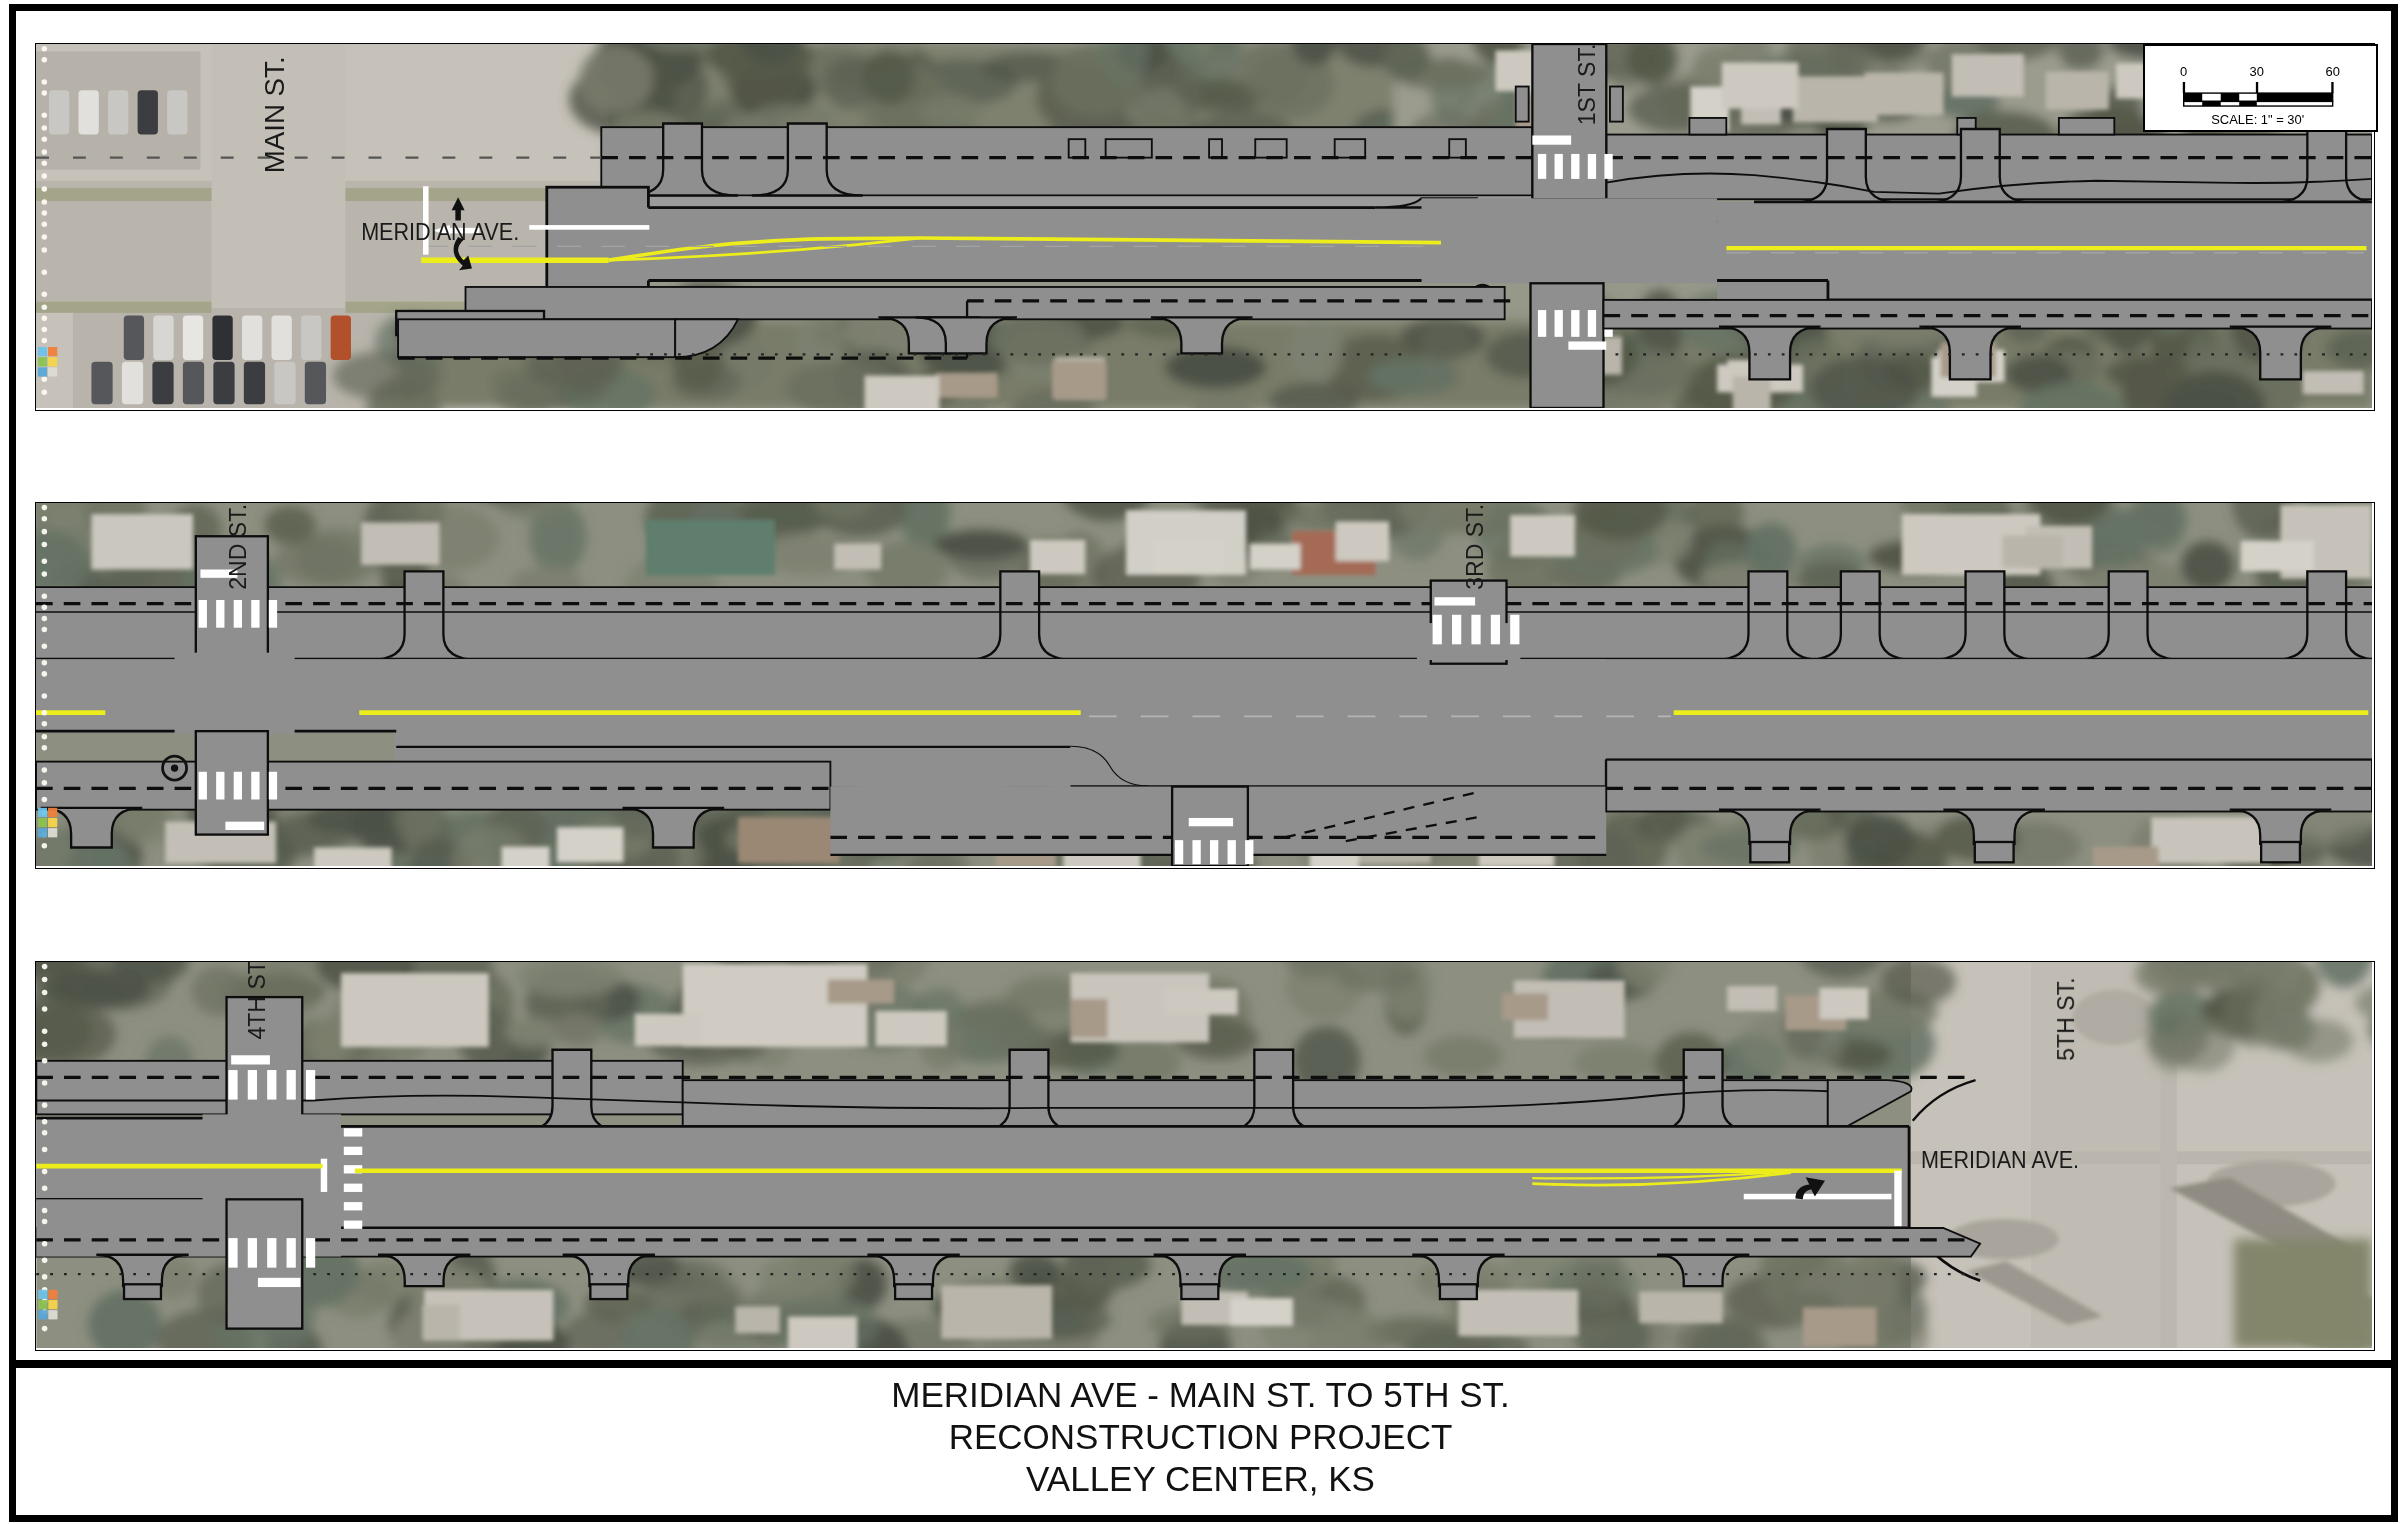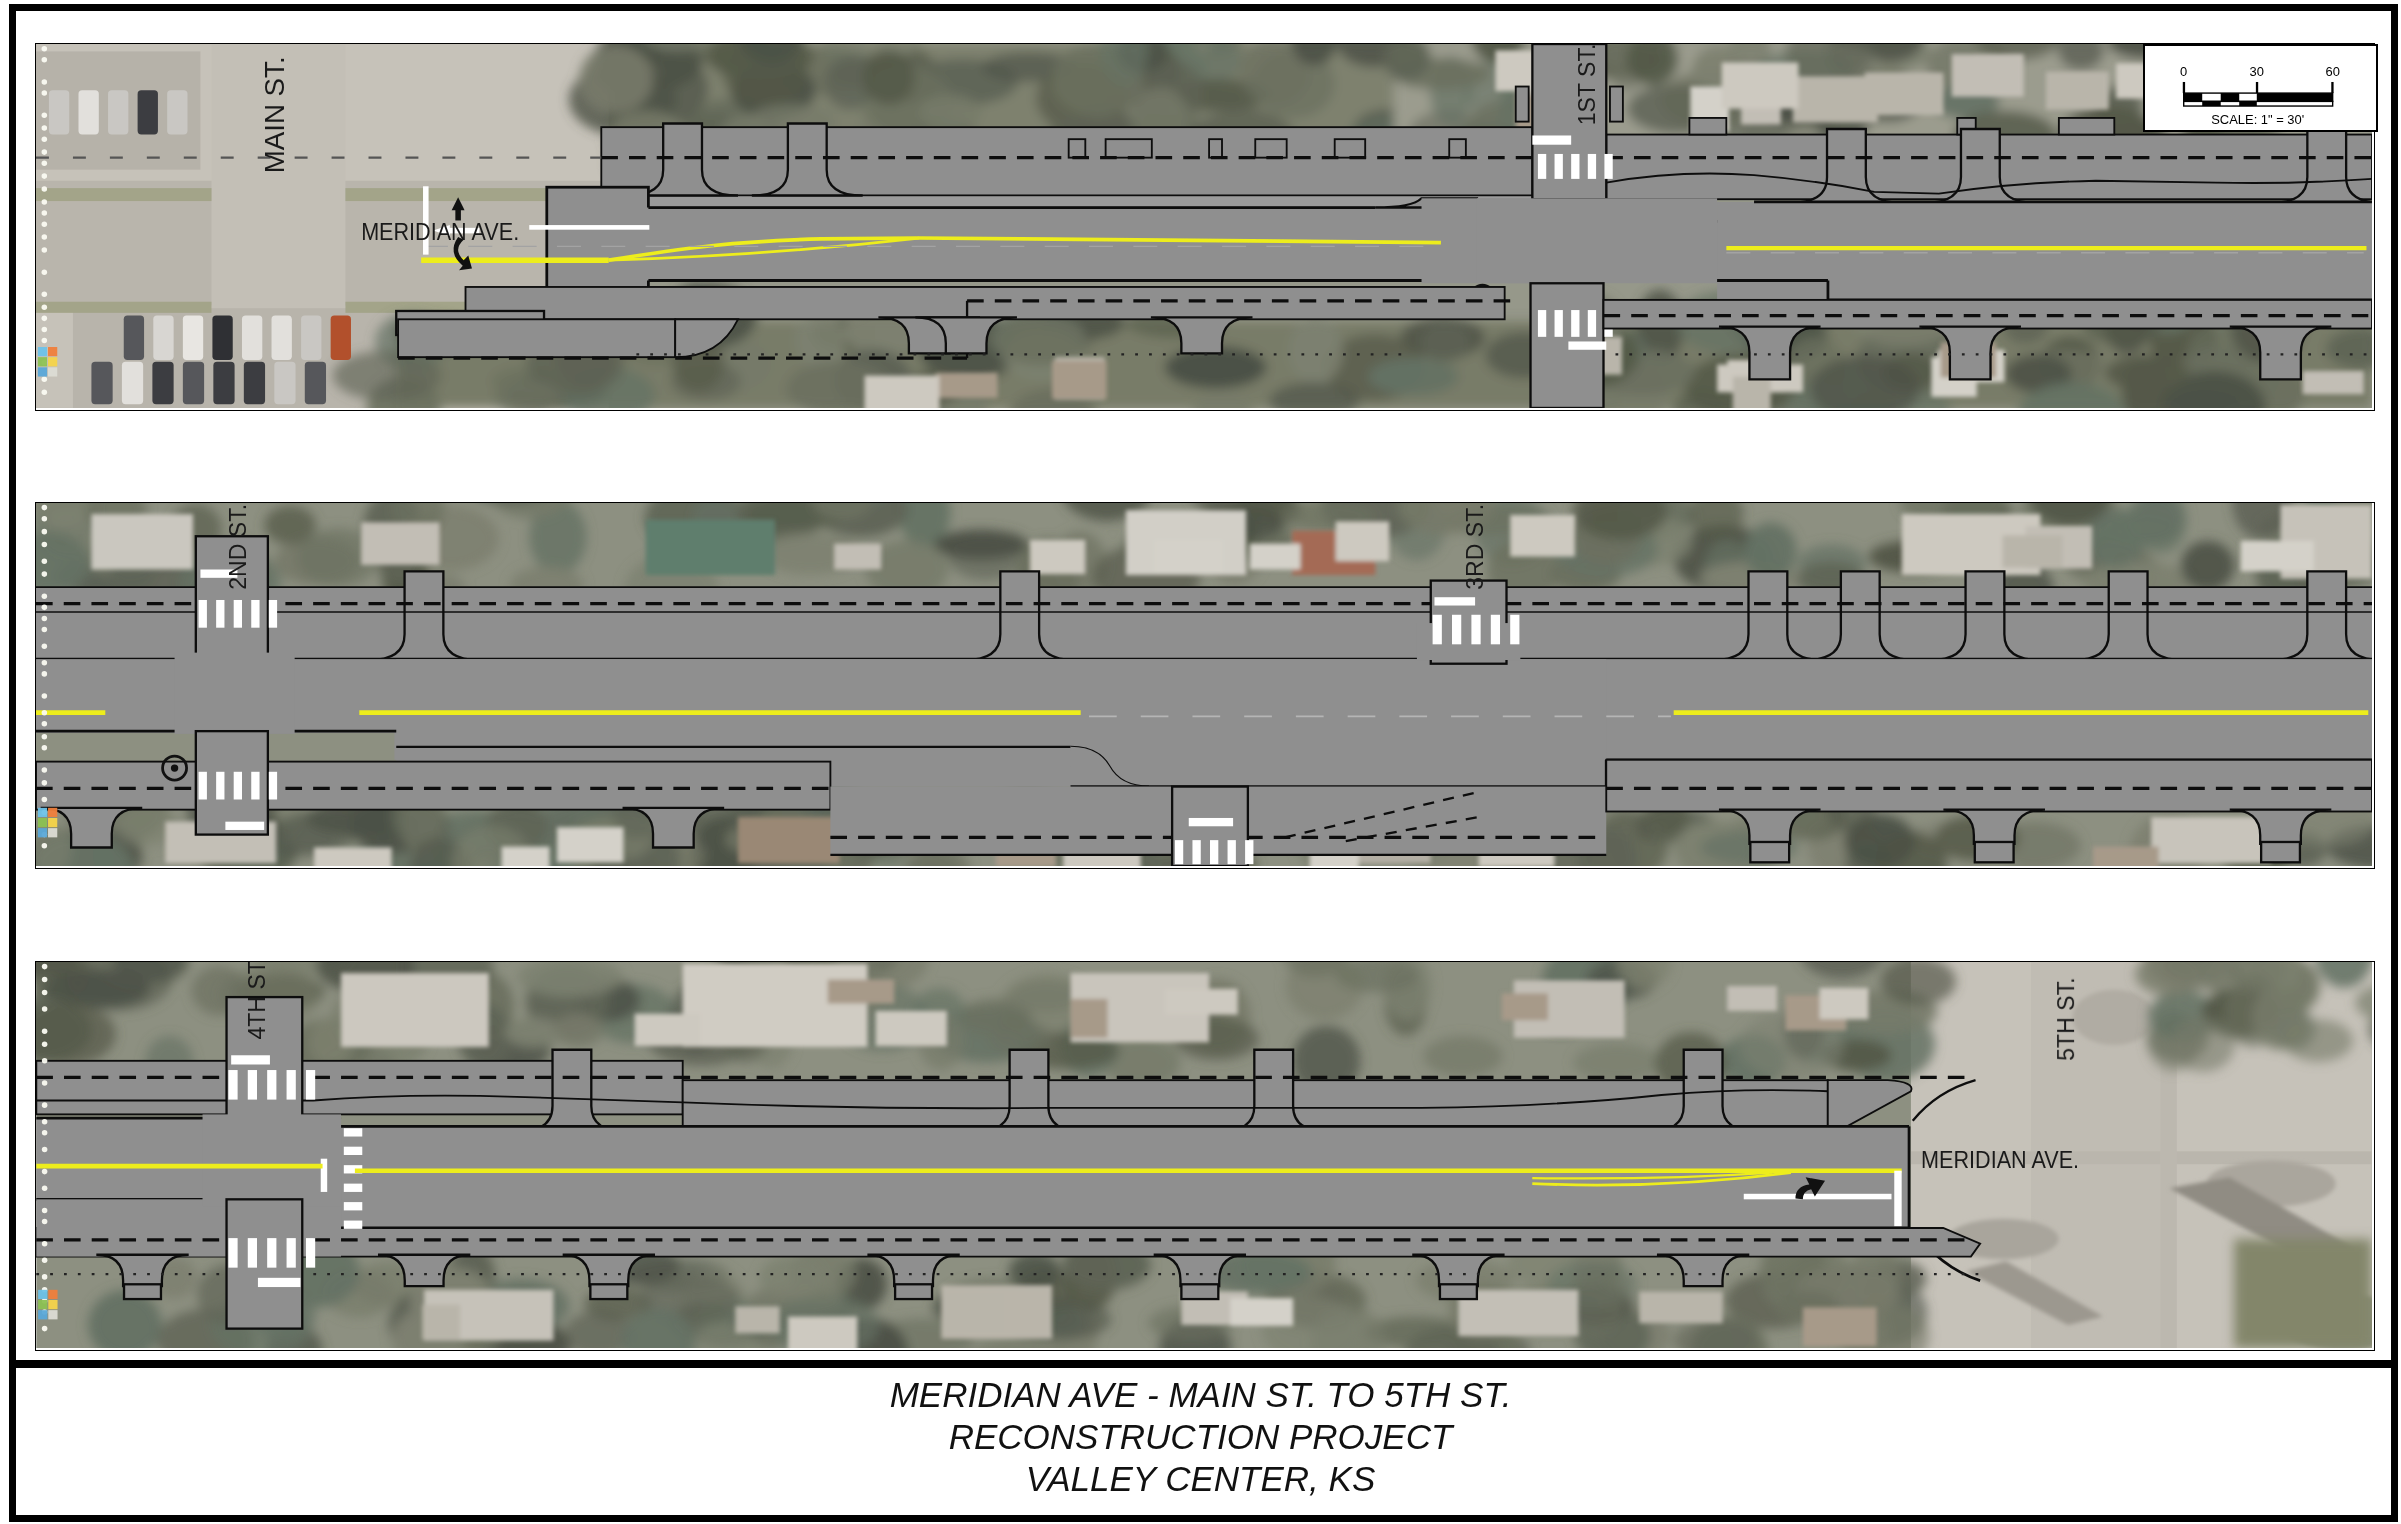--- a/index.html
+++ b/index.html
@@ -1114,13 +1114,13 @@
 <rect x="44" y="53" width="161" height="9" fill="#fff" stroke="#000" stroke-width="1.5"></rect>
 <rect x="44" y="53" width="20" height="9" fill="#000"></rect>
     <rect x="84" y="53" width="20" height="9" fill="#000"></rect>
     <rect x="123" y="53" width="82" height="9" fill="#000"></rect>
 <rect x="44" y="62" width="161" height="5" fill="#fff" stroke="#000" stroke-width="1.5"></rect>
 <rect x="64" y="62" width="20" height="5" fill="#000"></rect>
     <rect x="104" y="62" width="19" height="5" fill="#000"></rect>
 <text x="124" y="86" font-size="14" text-anchor="middle">SCALE: 1" = 30'</text>
 </svg>
 <div class="abs" style="left:13px;top:1360px;width:2382px;height:154px;border-top:8.3px solid #000;"></div>
-<div class="abs" style="left:0;top:1374px;width:2401px;text-align:center;font-size:35px;color:#111;line-height:42px;font-style:italic;">MERIDIAN AVE - MAIN ST. TO 5TH ST.<br>RECONSTRUCTION PROJECT<br>VALLEY CENTER, KS</div>
+<div class="abs" style="left:0;top:1374px;width:2401px;text-align:center;font-size:35px;color:#111;line-height:42px;">MERIDIAN AVE - MAIN ST. TO 5TH ST.<br>RECONSTRUCTION PROJECT<br>VALLEY CENTER, KS</div>
 
 </body></html>

